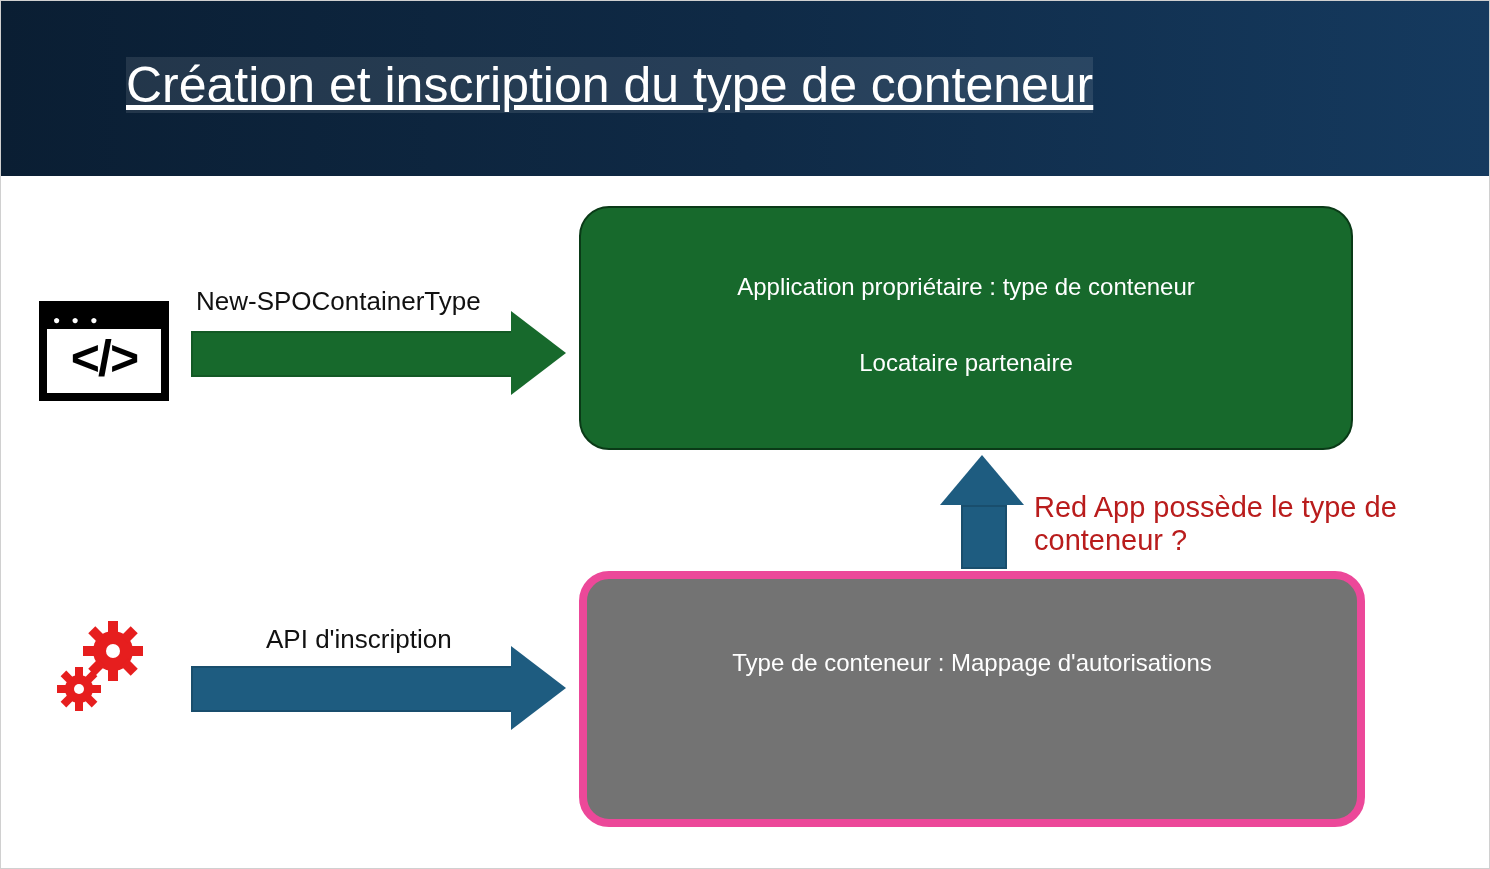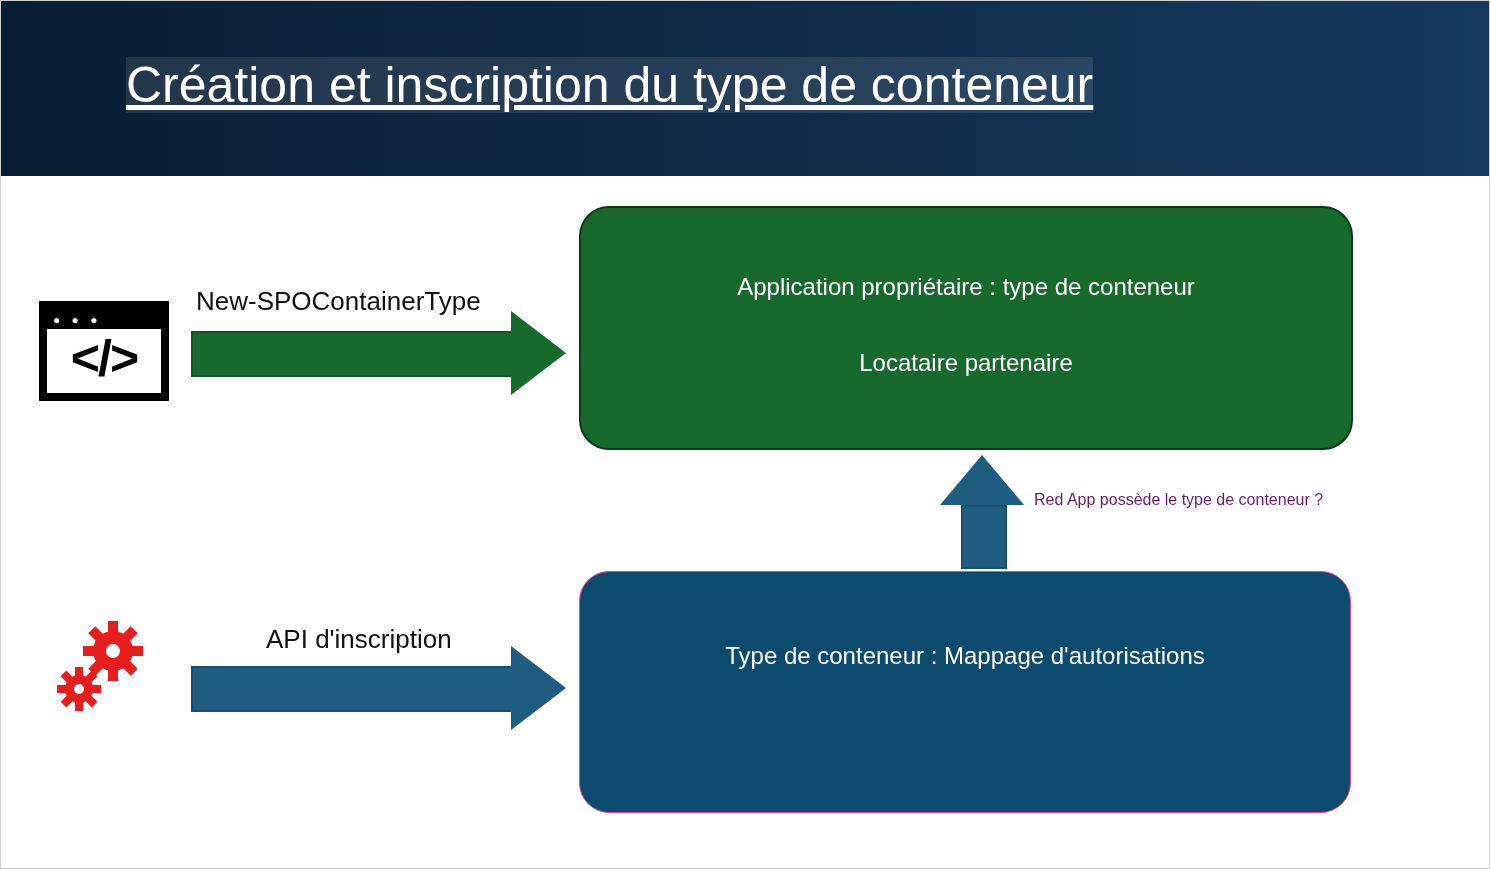--- a/index.html
+++ b/index.html
@@ -42,22 +42,22 @@
     position: absolute;
     border-radius: 30px;
     color: #ffffff;
     text-align: center;
   }
   .box-green {
     background: #17692c;
     border: 2px solid #0a3a17;
   }
   .box-blue {
-    background: #0c4a6e;
-    border: 1px solid #ec4899;
+    background: #737373;
+    border: 8px solid #ec4899;
   }
   .box-line1 {
     font-size: 24px;
   }
   .box-line2 {
     font-size: 24px;
   }
   
   .arrow-shaft {
     position: absolute;
@@ -68,22 +68,22 @@
     width: 0; height: 0;
   }
   
   .label {
     position: absolute;
     font-size: 26px;
     color: #111;
   }
   .label-small {
     position: absolute;
-    font-size: 16px;
-    color: #701a75;
+    font-size: 29px;
+    color: #b91c1c;
   }
   
   .code-icon {
     position: absolute;
     left: 38px;
     top: 300px;
     width: 130px;
     height: 100px;
     border: 8px solid #000;
     background: #fff;

